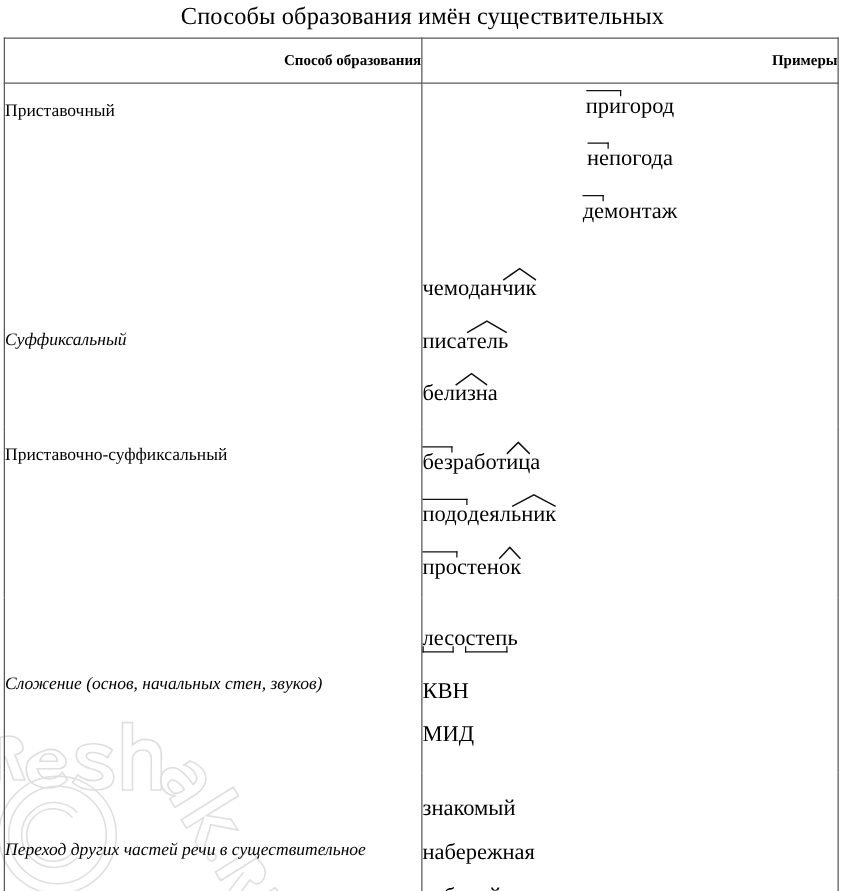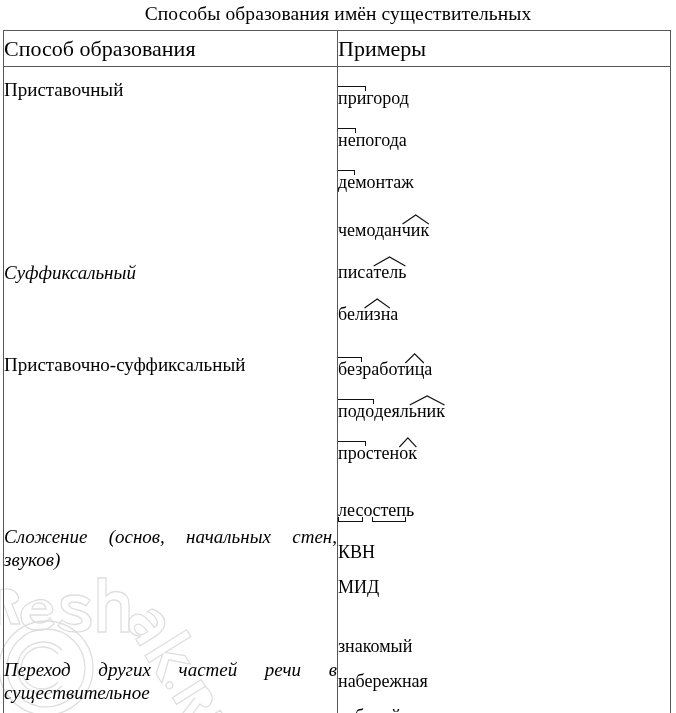--- a/index.html
+++ b/index.html
@@ -66,36 +66,36 @@
     vertical-align: top;
     padding: 0;
   }
   col.col-method { width: 334px; }
   col.col-examples { width: 333px; }
 
   
   tr.header-row th {
     height: 35px;
     vertical-align: middle;
-    font-weight: normal;
-    font-size: 22px;
-    text-align: left;
+    font-weight: bold;
+    font-size: 12px;
+    text-align: right;
     border-bottom: 1.2px solid #58585a;
   }
 
   
   tr.body-row td {
     border-top: none;
     border-bottom: none;
   }
   tr.body-row:first-of-type td { border-top: none; }
   tbody tr.body-row:last-child td { border-bottom: none; }
 
   .method-cell {
-    font-size: 19px;
+    font-size: 14px;
     line-height: 23px;
     text-align: justify;
     text-align-last: left;
     padding: 0 8px 0 9px;
   }
   .method-cell.top    { vertical-align: top; }
   .method-cell.middle { vertical-align: middle; font-style: italic; }
 
   .examples-cell {
     padding: 0 8px 0 11px;
@@ -200,21 +200,21 @@
         <th>Способ образования</th>
         <th>Примеры</th>
       </tr>
     </thead>
     <tbody id="table-body">
         <tr class="body-row" style="height: 137px;">
           <td class="method-cell top">
             <div style="margin-top: 11px;">Приставочный</div>
           </td>
           <td class="examples-cell top">
-            <div style="margin-top: 16px;">
+            <div style="margin-top: 2px; text-align: center;">
               <div class="word-line"><span class="word"><span class="seg prefix">при</span><span class="seg none">город</span></span></div>
               <div class="spacer-md"></div>
               <div class="word-line"><span class="word"><span class="seg prefix">не</span><span class="seg none">погода</span></span></div>
               <div class="spacer-md"></div>
               <div class="word-line"><span class="word"><span class="seg prefix">де</span><span class="seg none">монтаж</span></span></div>
             </div>
           </td>
         </tr>
         <tr class="body-row" style="height: 137px;">
           <td class="method-cell middle">

